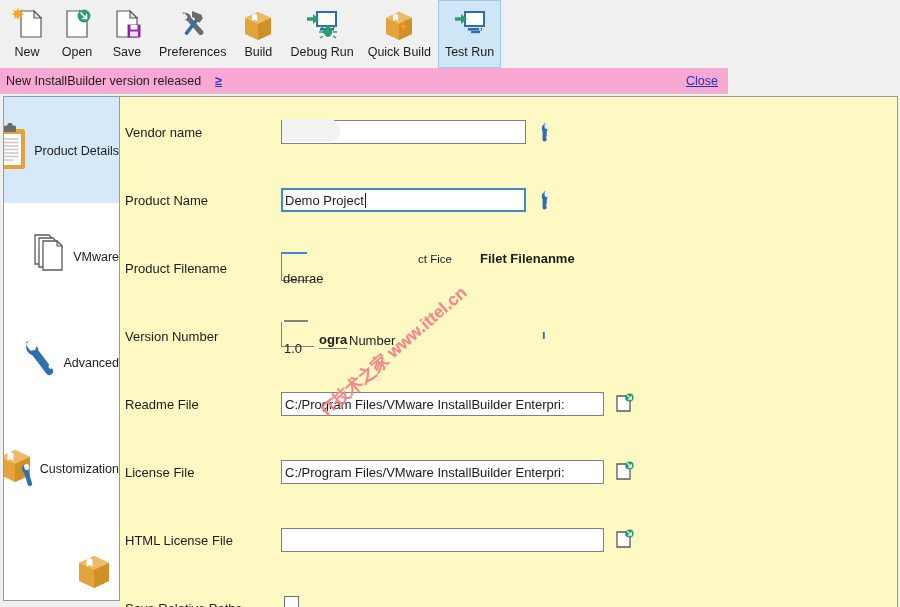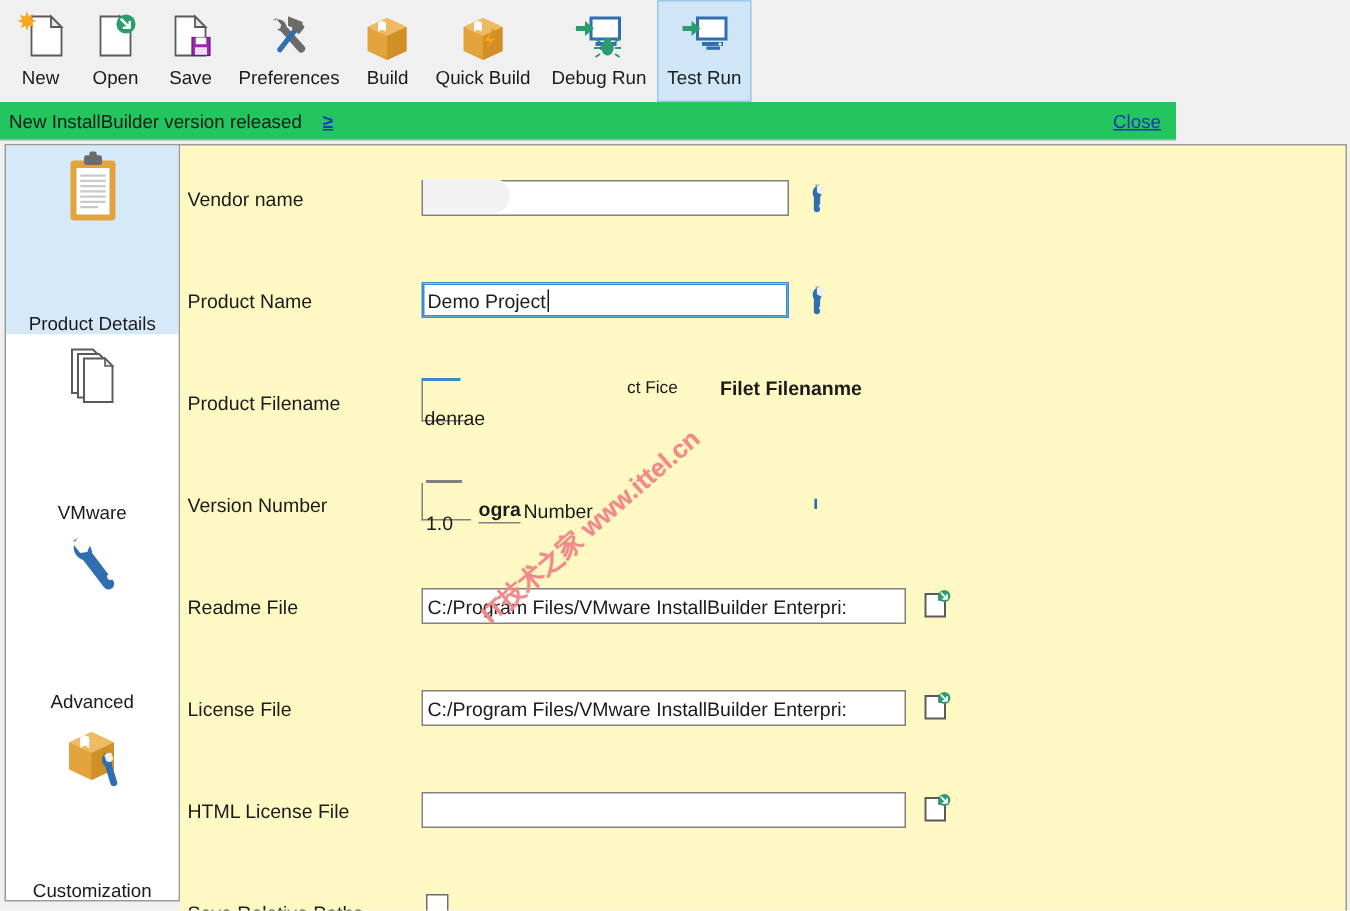--- a/index.html
+++ b/index.html
@@ -23,38 +23,38 @@
     display:flex;flex-direction:column;align-items:center;justify-content:flex-start;
     padding:4px 6px 0 6px;box-sizing:border-box;
     background:transparent;border:1px solid transparent;
   }
   .tbtn.sel{background:#cfe6f7;border:1px solid #9ec9e6;}
   .tbtn .ic{height:38px;display:flex;align-items:center;justify-content:center;}
   .tbtn .lbl{font-size:12.5px;line-height:14px;color:#1b1b1b;white-space:nowrap;margin-top:2px;}
 
   
   .notice{
-    position:absolute;left:0;top:68px;width:784px;height:26px;
-    background:#22c55e;border-bottom:1px solid #c8c8c8;
+    position:absolute;left:0;top:68px;width:728px;height:26px;
+    background:#f9a8d4;border-bottom:1px solid #c8c8c8;
     display:flex;align-items:center;box-sizing:border-box;padding:0 10px 0 6px;
   }
   .notice .txt{font-size:12.5px;color:#1b1b1b;}
   .notice .more{font-size:12.5px;color:#2233bb;text-decoration:underline;margin-left:14px;font-weight:bold;}
   .notice .close{margin-left:auto;font-size:12.5px;color:#2233bb;text-decoration:underline;}
 
   
   .bodyrow{position:absolute;left:0;top:95px;width:900px;height:512px;display:flex;}
   .sidebar{
     width:117px;height:512px;background:#ffffff;
     border:1px solid #9a9a9a;border-right:1px solid #9a9a9a;
     box-sizing:border-box;margin-left:3px;margin-top:1px;height:505px;
     overflow:hidden;
   }
   .snav{
-    height:126px;display:flex;flex-direction:column;align-items:center;justify-content:space-between;
+    height:106px;display:flex;flex-direction:row;align-items:center;justify-content:flex-end;
     background:#ffffff;box-sizing:border-box;
   }
   .snav.sel{background:#d6e9f8;}
   .snav .ic{height:62px;display:flex;align-items:center;justify-content:center;}
   .snav .lbl{font-size:12.5px;color:#1b1b1b;margin-top:1px;white-space:nowrap;}
 
   .panel{
     position:relative;flex:1;background:#fef9c3;height:583px;
     border-top:1px solid #9a9a9a;border-right:1px solid #9a9a9a;border-bottom:1px solid #9a9a9a;
     box-sizing:border-box;margin-top:1px;margin-right:2px;
@@ -159,51 +159,51 @@
     <div class="tbtn">
       <span class="ic">
         <svg width="36" height="34" viewBox="0 0 36 34">
           <path d="M5 11 l13 -6 l13 6 l0 16 l-13 6 l-13 -6 z" fill="#e2a33c"></path>
           <path d="M18 5 l13 6 l-13 6 l-13 -6 z" fill="#eeba63"></path>
           <path d="M18 17 l13 -6 l0 16 l-13 6 z" fill="#d08f27"></path>
           <path d="M12 8 l0 6.2 l2.6 -1.6 l2.6 1.6 l0 -6.2 l-2.6 -1.2 z" fill="#fff"></path>
         </svg>
       </span>
       <span class="lbl">Build</span>
-    </div>
-
-    <div class="tbtn">
-      <span class="ic">
-        <svg width="36" height="34" viewBox="0 0 36 34">
-          <path d="M5 11 l13 -6 l13 6 l0 16 l-13 6 l-13 -6 z" fill="#e2a33c"></path>
-          <path d="M18 5 l13 6 l-13 6 l-13 -6 z" fill="#eeba63"></path>
-          <path d="M18 17 l13 -6 l0 16 l-13 6 z" fill="#d08f27"></path>
-          <path d="M12 8 l0 6.2 l2.6 -1.6 l2.6 1.6 l0 -6.2 l-2.6 -1.2 z" fill="#fff"></path>
-          <path d="M25 12 l-6.5 8.5 l4 0 l-3.2 7 l7 -9 l-4 0 z" fill="#f5a623" stroke="#e08e10" stroke-width="0.6"></path>
-        </svg>
-      </span>
-      <span class="lbl">Quick Build</span>
     </div>
 
     <div class="tbtn">
       <span class="ic">
         <svg width="36" height="34" viewBox="0 0 36 34">
           <rect x="13" y="5" width="19" height="14" fill="#fff" stroke="#2f6fb0" stroke-width="2"></rect>
           <rect x="16" y="21" width="14" height="2.6" fill="#2f6fb0"></rect>
           <rect x="19" y="24" width="9" height="2.2" fill="#2f6fb0"></rect>
           <path d="M3 12 l9 0 M3 12 l0 -0.1" stroke="#2a9d6e" stroke-width="3.4" fill="none"></path>
           <path d="M9 7 l6 5 l-6 5 z" fill="#2a9d6e"></path>
           <g fill="#2a9d6e">
             <ellipse cx="24" cy="25" rx="4" ry="5"></ellipse>
             <circle cx="24" cy="20.4" r="2.2"></circle>
             <path d="M19 21 l-3 -2 M19 25 l-4 0 M19 29 l-3 2 M29 21 l3 -2 M29 25 l4 0 M29 29 l3 2" stroke="#2a9d6e" stroke-width="1.4"></path>
           </g>
         </svg>
       </span>
       <span class="lbl">Debug Run</span>
+    </div>
+
+    <div class="tbtn">
+      <span class="ic">
+        <svg width="36" height="34" viewBox="0 0 36 34">
+          <path d="M5 11 l13 -6 l13 6 l0 16 l-13 6 l-13 -6 z" fill="#e2a33c"></path>
+          <path d="M18 5 l13 6 l-13 6 l-13 -6 z" fill="#eeba63"></path>
+          <path d="M18 17 l13 -6 l0 16 l-13 6 z" fill="#d08f27"></path>
+          <path d="M12 8 l0 6.2 l2.6 -1.6 l2.6 1.6 l0 -6.2 l-2.6 -1.2 z" fill="#fff"></path>
+          <path d="M25 12 l-6.5 8.5 l4 0 l-3.2 7 l7 -9 l-4 0 z" fill="#f5a623" stroke="#e08e10" stroke-width="0.6"></path>
+        </svg>
+      </span>
+      <span class="lbl">Quick Build</span>
     </div>
 
     <div class="tbtn sel">
       <span class="ic">
         <svg width="36" height="34" viewBox="0 0 36 34">
           <rect x="13" y="5" width="19" height="14" fill="#fff" stroke="#2f6fb0" stroke-width="2"></rect>
           <rect x="16" y="21" width="14" height="2.6" fill="#2f6fb0"></rect>
           <rect x="19" y="24" width="9" height="2.2" fill="#2f6fb0"></rect>
           <circle cx="28" cy="22.3" r="1" fill="#fff"></circle>
           <path d="M3 12 l9 0" stroke="#2a9d6e" stroke-width="3.4" fill="none"></path>

